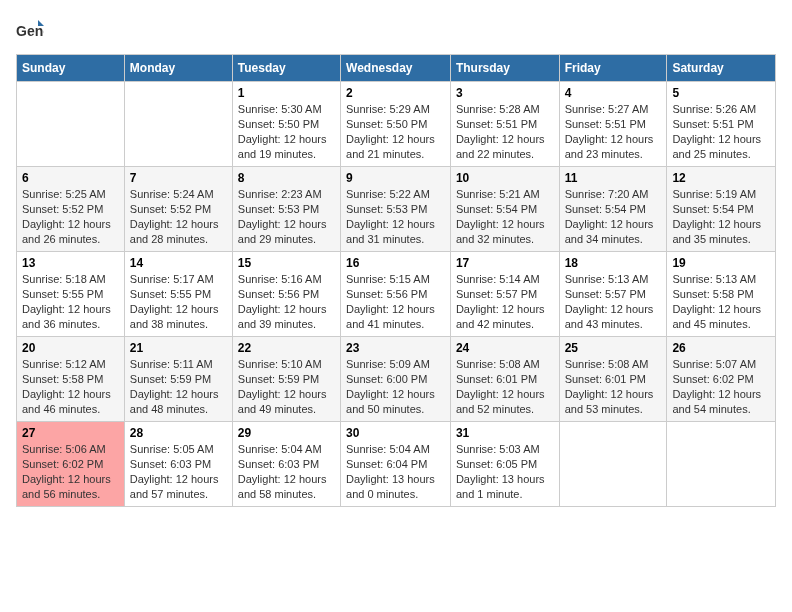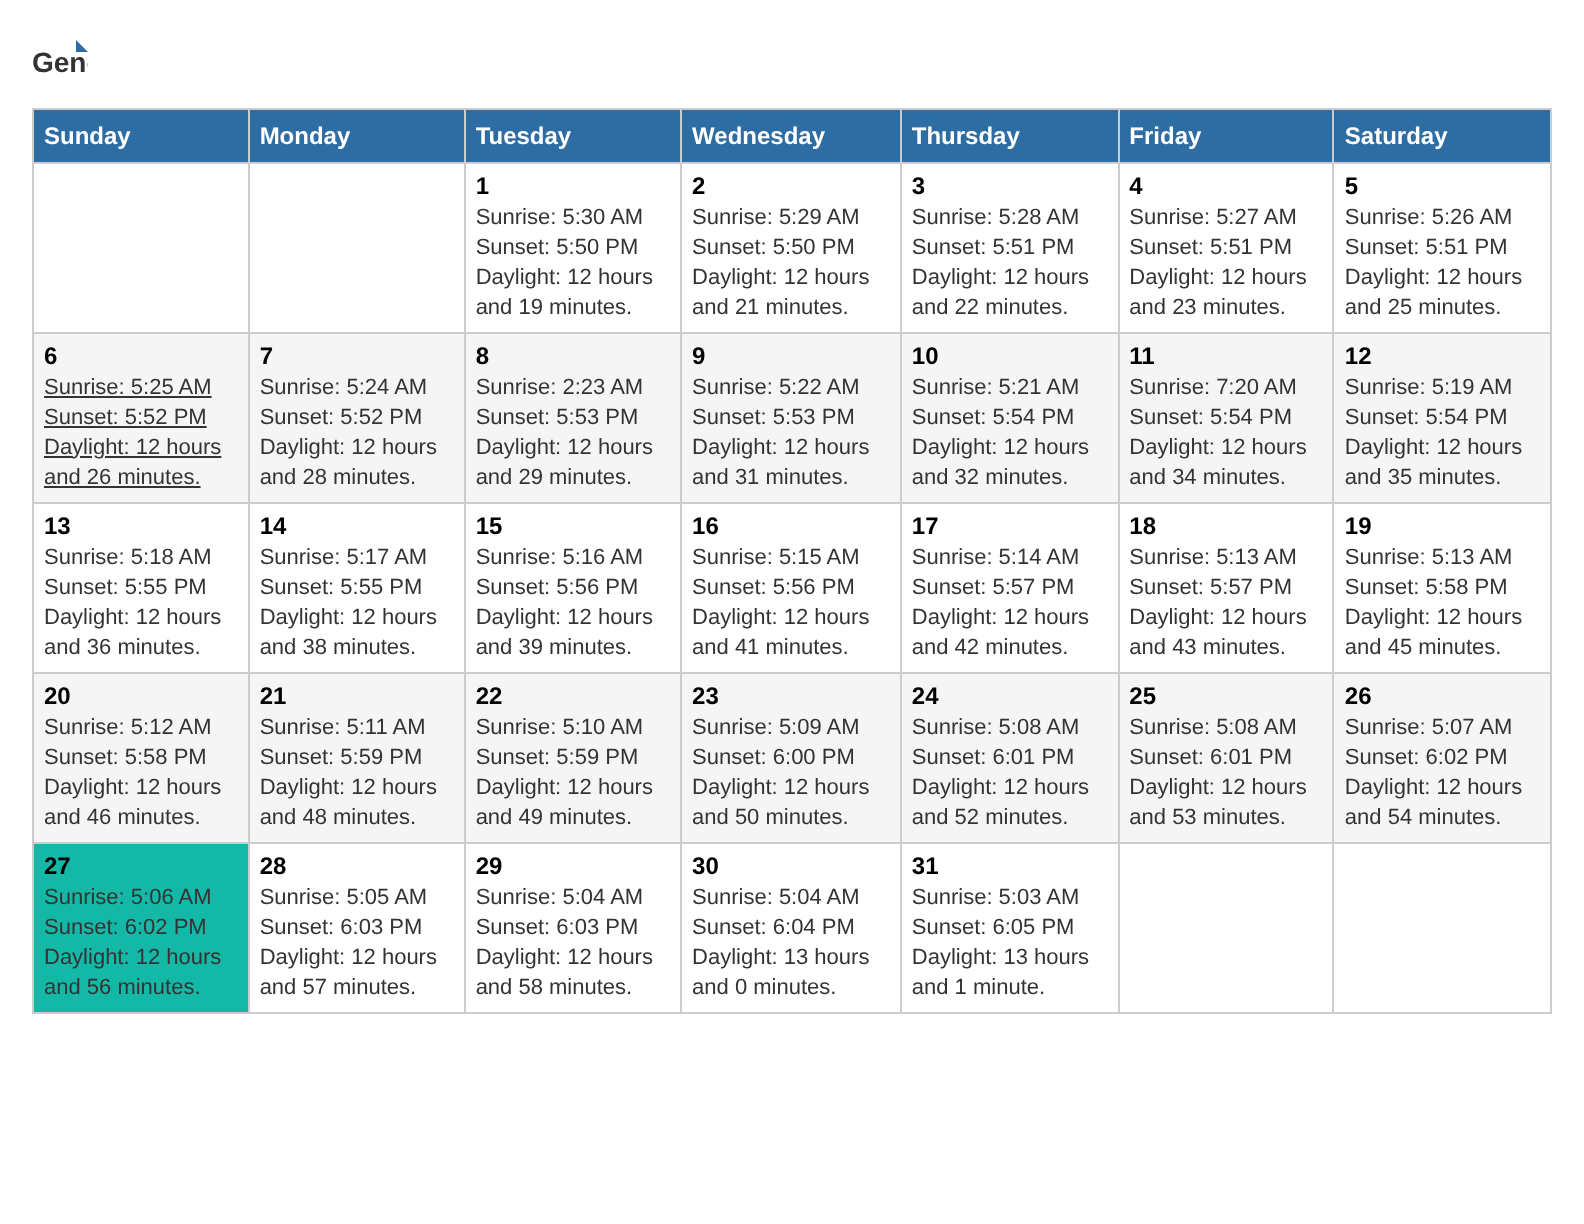--- a/index.html
+++ b/index.html
@@ -142,21 +142,21 @@
         <td style="background: rgb(255, 255, 255);">
           <span class="day-number">5</span>
           <div class="day-info" style="white-space: pre-line;">Sunrise: 5:26 AM
 Sunset: 5:51 PM
 Daylight: 12 hours and 25 minutes.</div>
         </td>
       </tr>
       <tr>
         <td style="background: rgb(245, 245, 245);">
           <span class="day-number">6</span>
-          <div class="day-info" style="white-space: pre-line; text-decoration: underline;">Sunrise: 5:25 AM
+          <div class="day-info" style="white-space: pre-line;">Sunrise: 5:25 AM
 Sunset: 5:52 PM
 Daylight: 12 hours and 26 minutes.</div>
         </td>
         <td style="background: rgb(245, 245, 245);">
           <span class="day-number">7</span>
           <div class="day-info" style="white-space: pre-line;">Sunrise: 5:24 AM
 Sunset: 5:52 PM
 Daylight: 12 hours and 28 minutes.</div>
         </td>
         <td style="background: rgb(245, 245, 245);">
@@ -272,21 +272,21 @@
 Daylight: 12 hours and 53 minutes.</div>
         </td>
         <td style="background: rgb(245, 245, 245);">
           <span class="day-number">26</span>
           <div class="day-info" style="white-space: pre-line;">Sunrise: 5:07 AM
 Sunset: 6:02 PM
 Daylight: 12 hours and 54 minutes.</div>
         </td>
       </tr>
       <tr>
-        <td style="background: #14b8a6;">
+        <td style="background: #fca5a5;">
           <span class="day-number">27</span>
           <div class="day-info" style="white-space: pre-line;">Sunrise: 5:06 AM
 Sunset: 6:02 PM
 Daylight: 12 hours and 56 minutes.</div>
         </td>
         <td style="background: rgb(255, 255, 255);">
           <span class="day-number">28</span>
           <div class="day-info" style="white-space: pre-line;">Sunrise: 5:05 AM
 Sunset: 6:03 PM
 Daylight: 12 hours and 57 minutes.</div>

